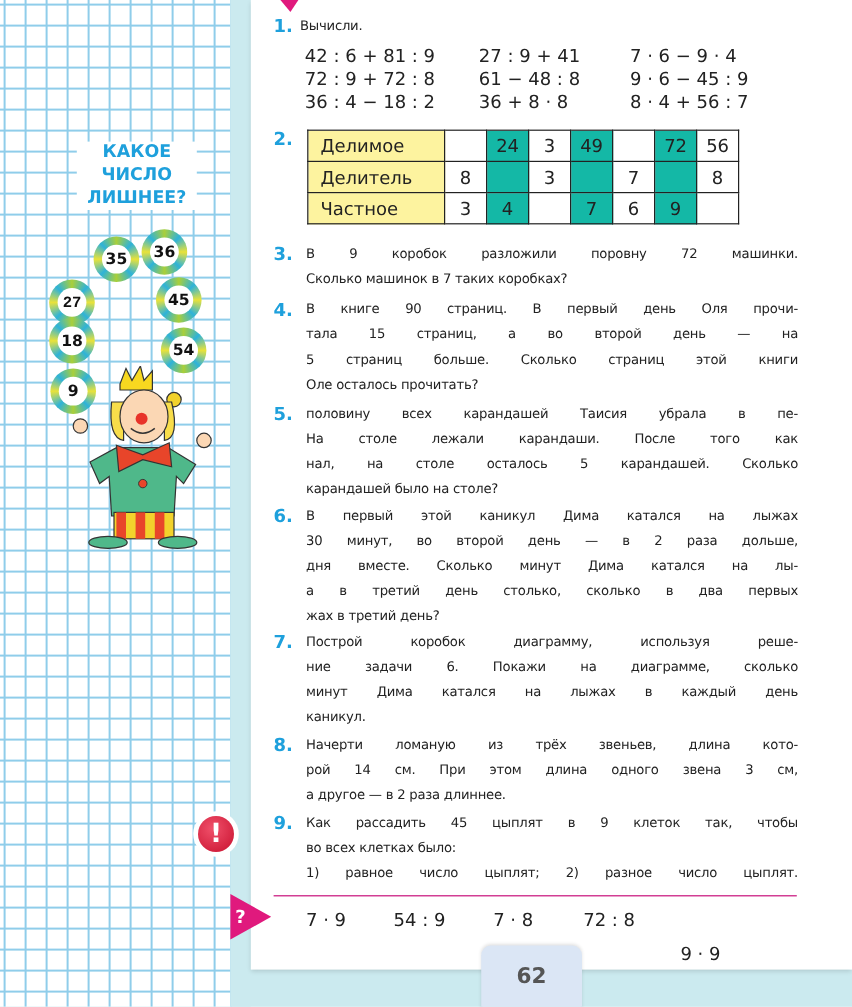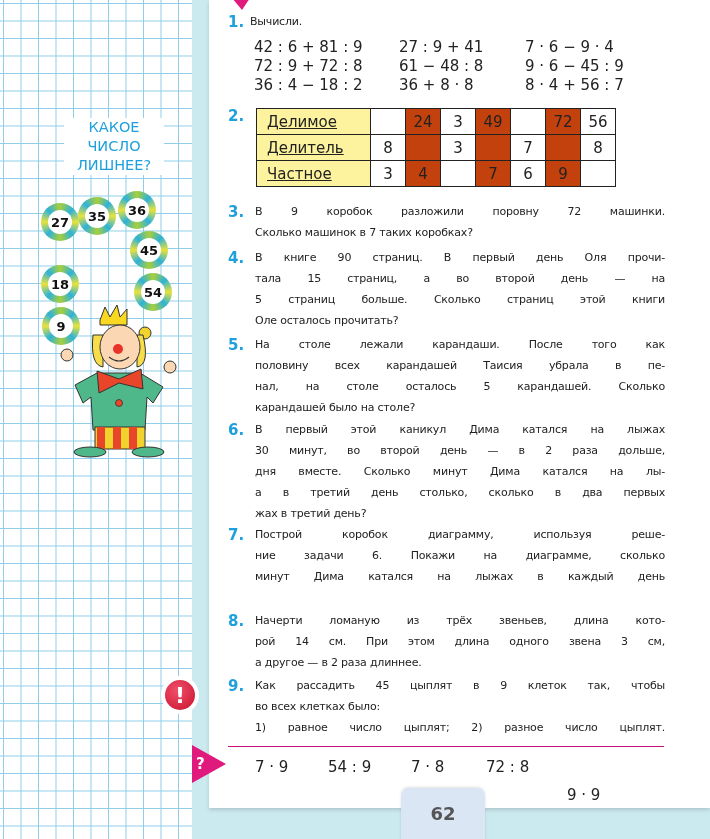--- a/index.html
+++ b/index.html
@@ -10,24 +10,24 @@
   .strip { position:absolute; left:192px; top:0; width:17px; height:839px; background:#cbeaef; }
   .page { position:absolute; left:209px; top:0; width:501px; height:808px; background:#fff; box-shadow: 0 2px 4px rgba(0,0,0,0.15); }
   .top-corner { position:absolute; left:232px; top:-2px; width:0; height:0; border-left:10px solid transparent; border-right:8px solid transparent; border-top:12px solid #e0197d; }
   .num { position:absolute; color:#1ea0dc; font-weight:bold; font-size:15px; font-family:"DejaVu Sans", sans-serif; }
   .txt { position:absolute; font-size:11px; color:#222; line-height:21px; text-align:justify; text-align-last:auto; font-family:"DejaVu Sans", sans-serif; letter-spacing:-0.2px; }
   .line { display:block; text-align:justify; text-align-last:justify; white-space:nowrap; }
   .line.last { text-align-last:left; }
   .expr { position:absolute; font-size:15px; color:#222; white-space:nowrap; font-family:"DejaVu Sans", sans-serif; }
   table.t2 { position:absolute; left:256px; top:108px; border-collapse:collapse; font-size:15px; }
   table.t2 td { border:1.3px solid #222; height:25px; text-align:center; padding:0; color:#222; }
-  table.t2 td.lbl { text-align:left; padding-left:10px; width:103px; background:#fdf39f;text-decoration:underline; }
+  table.t2 td.lbl { text-align:left; padding-left:10px; width:103px; background:#fdf39f; }
   table.t2 td.c { width:34px; }
-  table.t2 td.y { background:#c2410c; }
-  .side-title { position:absolute; left:64px; top:118px; width:100px; text-align:center; color:#1ea0dc; font-weight:normal; font-size:14.5px; line-height:19px; background:#fff; }
+  table.t2 td.y { background:#14b8a6; }
+  .side-title { position:absolute; left:64px; top:118px; width:100px; text-align:center; color:#1ea0dc; font-weight:bold; font-size:14.5px; line-height:19px; background:#fff; }
   .ball { position:absolute; width:38px; height:38px; border-radius:50%; background: conic-gradient(#a9cf3a, #2eb2d9, #e9e23a, #2eb2d9, #a9cf3a, #2eb2d9, #e9e23a, #2eb2d9, #a9cf3a); display:flex; align-items:center; justify-content:center; }
   .ball span { width:24px; height:24px; border-radius:50%; background:#fff; display:flex; align-items:center; justify-content:center; font-weight:bold; font-size:13px; color:#111; }
   .warn { position:absolute; left:161px; top:676px; width:38px; height:38px; border-radius:50%; background:#fff; display:flex; align-items:center; justify-content:center; }
   .warn span { width:30px; height:30px; border-radius:50%; background:radial-gradient(circle at 40% 35%, #f0506a, #c8102e); color:#fff; font-weight:bold; font-size:22px; display:flex; align-items:center; justify-content:center; }
   .qmark { position:absolute; left:192px; top:745px; width:0; height:0; border-top:19px solid transparent; border-bottom:19px solid transparent; border-left:34px solid #e0197d; }
   .qmark-txt { position:absolute; left:196px; top:755px; color:#fff; font-weight:bold; font-size:15px; }
   .hr { position:absolute; left:228px; top:746px; width:436px; height:1.4px; background:#c8107a; }
   .pgtab { position:absolute; left:401px; top:788px; width:84px; height:60px; background:#dbe6f5; border-radius:8px 8px 0 0; box-shadow:0 -1px 3px rgba(0,0,0,0.12); text-align:center; font-weight:bold; color:#555; font-size:18px; line-height:52px; }
 </style>
 </head>
@@ -41,21 +41,21 @@
   <div>ЧИСЛО</div>
   <div>ЛИШНЕЕ?</div>
 </div>
 
 <div class="ball" style="left:78px;top:197px;">
     <span>35</span>
   </div>
 <div class="ball" style="left:118px;top:191px;">
     <span>36</span>
   </div>
-<div class="ball" style="left:41px;top:203px;">
+<div class="ball" style="left:41px;top:233px;font-family:Liberation Mono, monospace;">
     <span>27</span>
   </div>
 <div class="ball" style="left:130px;top:231px;">
     <span>45</span>
   </div>
 <div class="ball" style="left:41px;top:265px;">
     <span>18</span>
   </div>
 <div class="ball" style="left:134px;top:273px;">
     <span>54</span>
@@ -161,40 +161,41 @@
 <div class="num" style="left:228px;top:249px;">4.</div>
 <div class="txt" style="left:255px;top:247px;width:410px;">
   <span class="line">В книге 90 страниц. В первый день Оля прочи-</span>
   <span class="line">тала 15 страниц, а во второй день — на</span>
   <span class="line">5 страниц больше. Сколько страниц этой книги</span>
   <span class="line last">Оле осталось прочитать?</span>
 </div>
 
 <div class="num" style="left:228px;top:336px;">5.</div>
 <div class="txt" style="left:255px;top:334px;width:410px;">
+  <span class="line">половину всех карандашей Таисия убрала в пе-</span>
   <span class="line">На столе лежали карандаши. После того как</span>
-  <span class="line">половину всех карандашей Таисия убрала в пе-</span>
   <span class="line">нал, на столе осталось 5 карандашей. Сколько</span>
   <span class="line last">карандашей было на столе?</span>
 </div>
 
 <div class="num" style="left:228px;top:421px;">6.</div>
 <div class="txt" style="left:255px;top:419px;width:410px;">
   <span class="line">В первый этой каникул Дима катался на лыжах</span>
   <span class="line">30 минут, во второй день — в 2 раза дольше,</span>
   <span class="line">дня вместе. Сколько минут Дима катался на лы-</span>
   <span class="line">а в третий день столько, сколько в два первых</span>
   <span class="line last">жах в третий день?</span>
 </div>
 
 <div class="num" style="left:228px;top:526px;">7.</div>
 <div class="txt" style="left:255px;top:524px;width:410px;">
   <span class="line">Построй коробок диаграмму, используя реше-</span>
   <span class="line">ние задачи 6. Покажи на диаграмме, сколько</span>
   <span class="line">минут Дима катался на лыжах в каждый день</span>
+  <span class="line last">каникул.</span>
 </div>
 
 <div class="num" style="left:228px;top:612px;">8.</div>
 <div class="txt" style="left:255px;top:610px;width:410px;">
   <span class="line">Начерти ломаную из трёх звеньев, длина кото-</span>
   <span class="line">рой 14 см. При этом длина одного звена 3 см,</span>
   <span class="line last">а другое — в 2 раза длиннее.</span>
 </div>
 
 <div class="warn">

